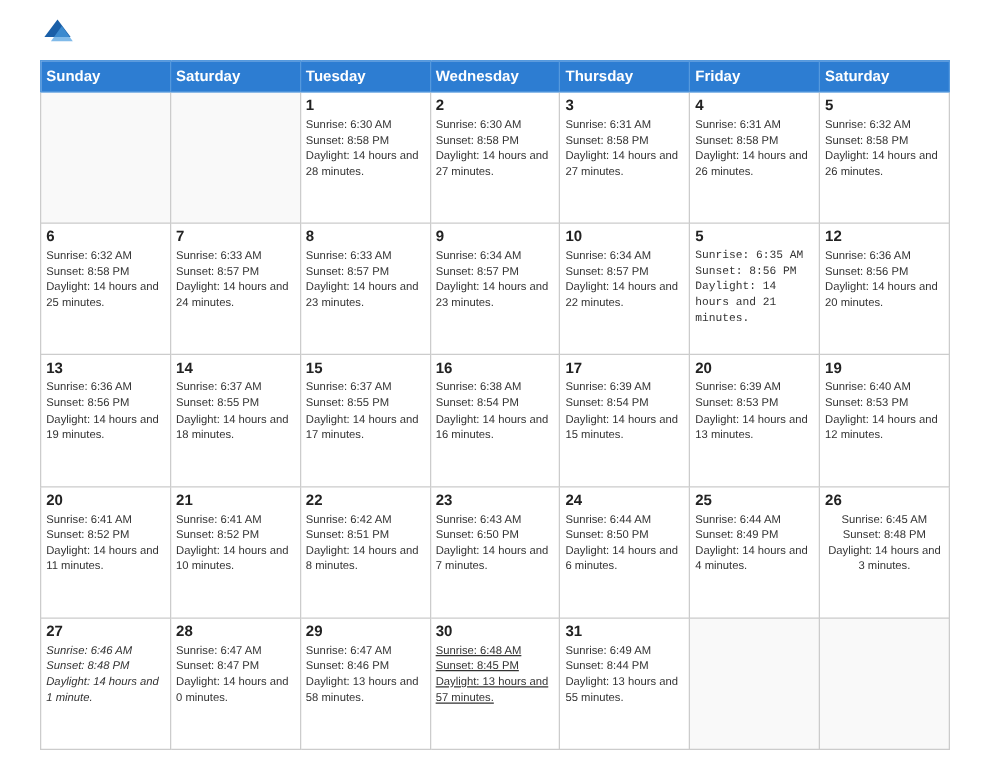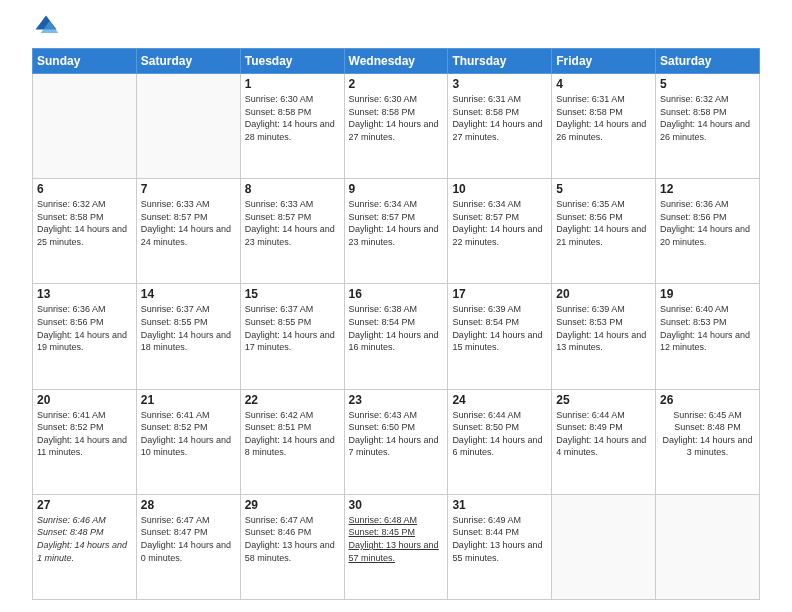--- a/index.html
+++ b/index.html
@@ -195,21 +195,21 @@
 Daylight: 14 hours and 23 minutes.</div>
           </td>
           <td>
             <span class="day-num">10</span>
             <div class="day-info" style="white-space: pre-line;">Sunrise: 6:34 AM
 Sunset: 8:57 PM
 Daylight: 14 hours and 22 minutes.</div>
           </td>
           <td>
             <span class="day-num">5</span>
-            <div class="day-info" style="white-space: pre-line;">Sunrise: 6:35 AM
+            <div class="day-info" style="white-space: pre-line; font-family: Liberation Mono, monospace;">Sunrise: 6:35 AM
 Sunset: 8:56 PM
 Daylight: 14 hours and 21 minutes.</div>
           </td>
           <td>
             <span class="day-num">12</span>
             <div class="day-info" style="white-space: pre-line;">Sunrise: 6:36 AM
 Sunset: 8:56 PM
 Daylight: 14 hours and 20 minutes.</div>
           </td>
         </tr>

